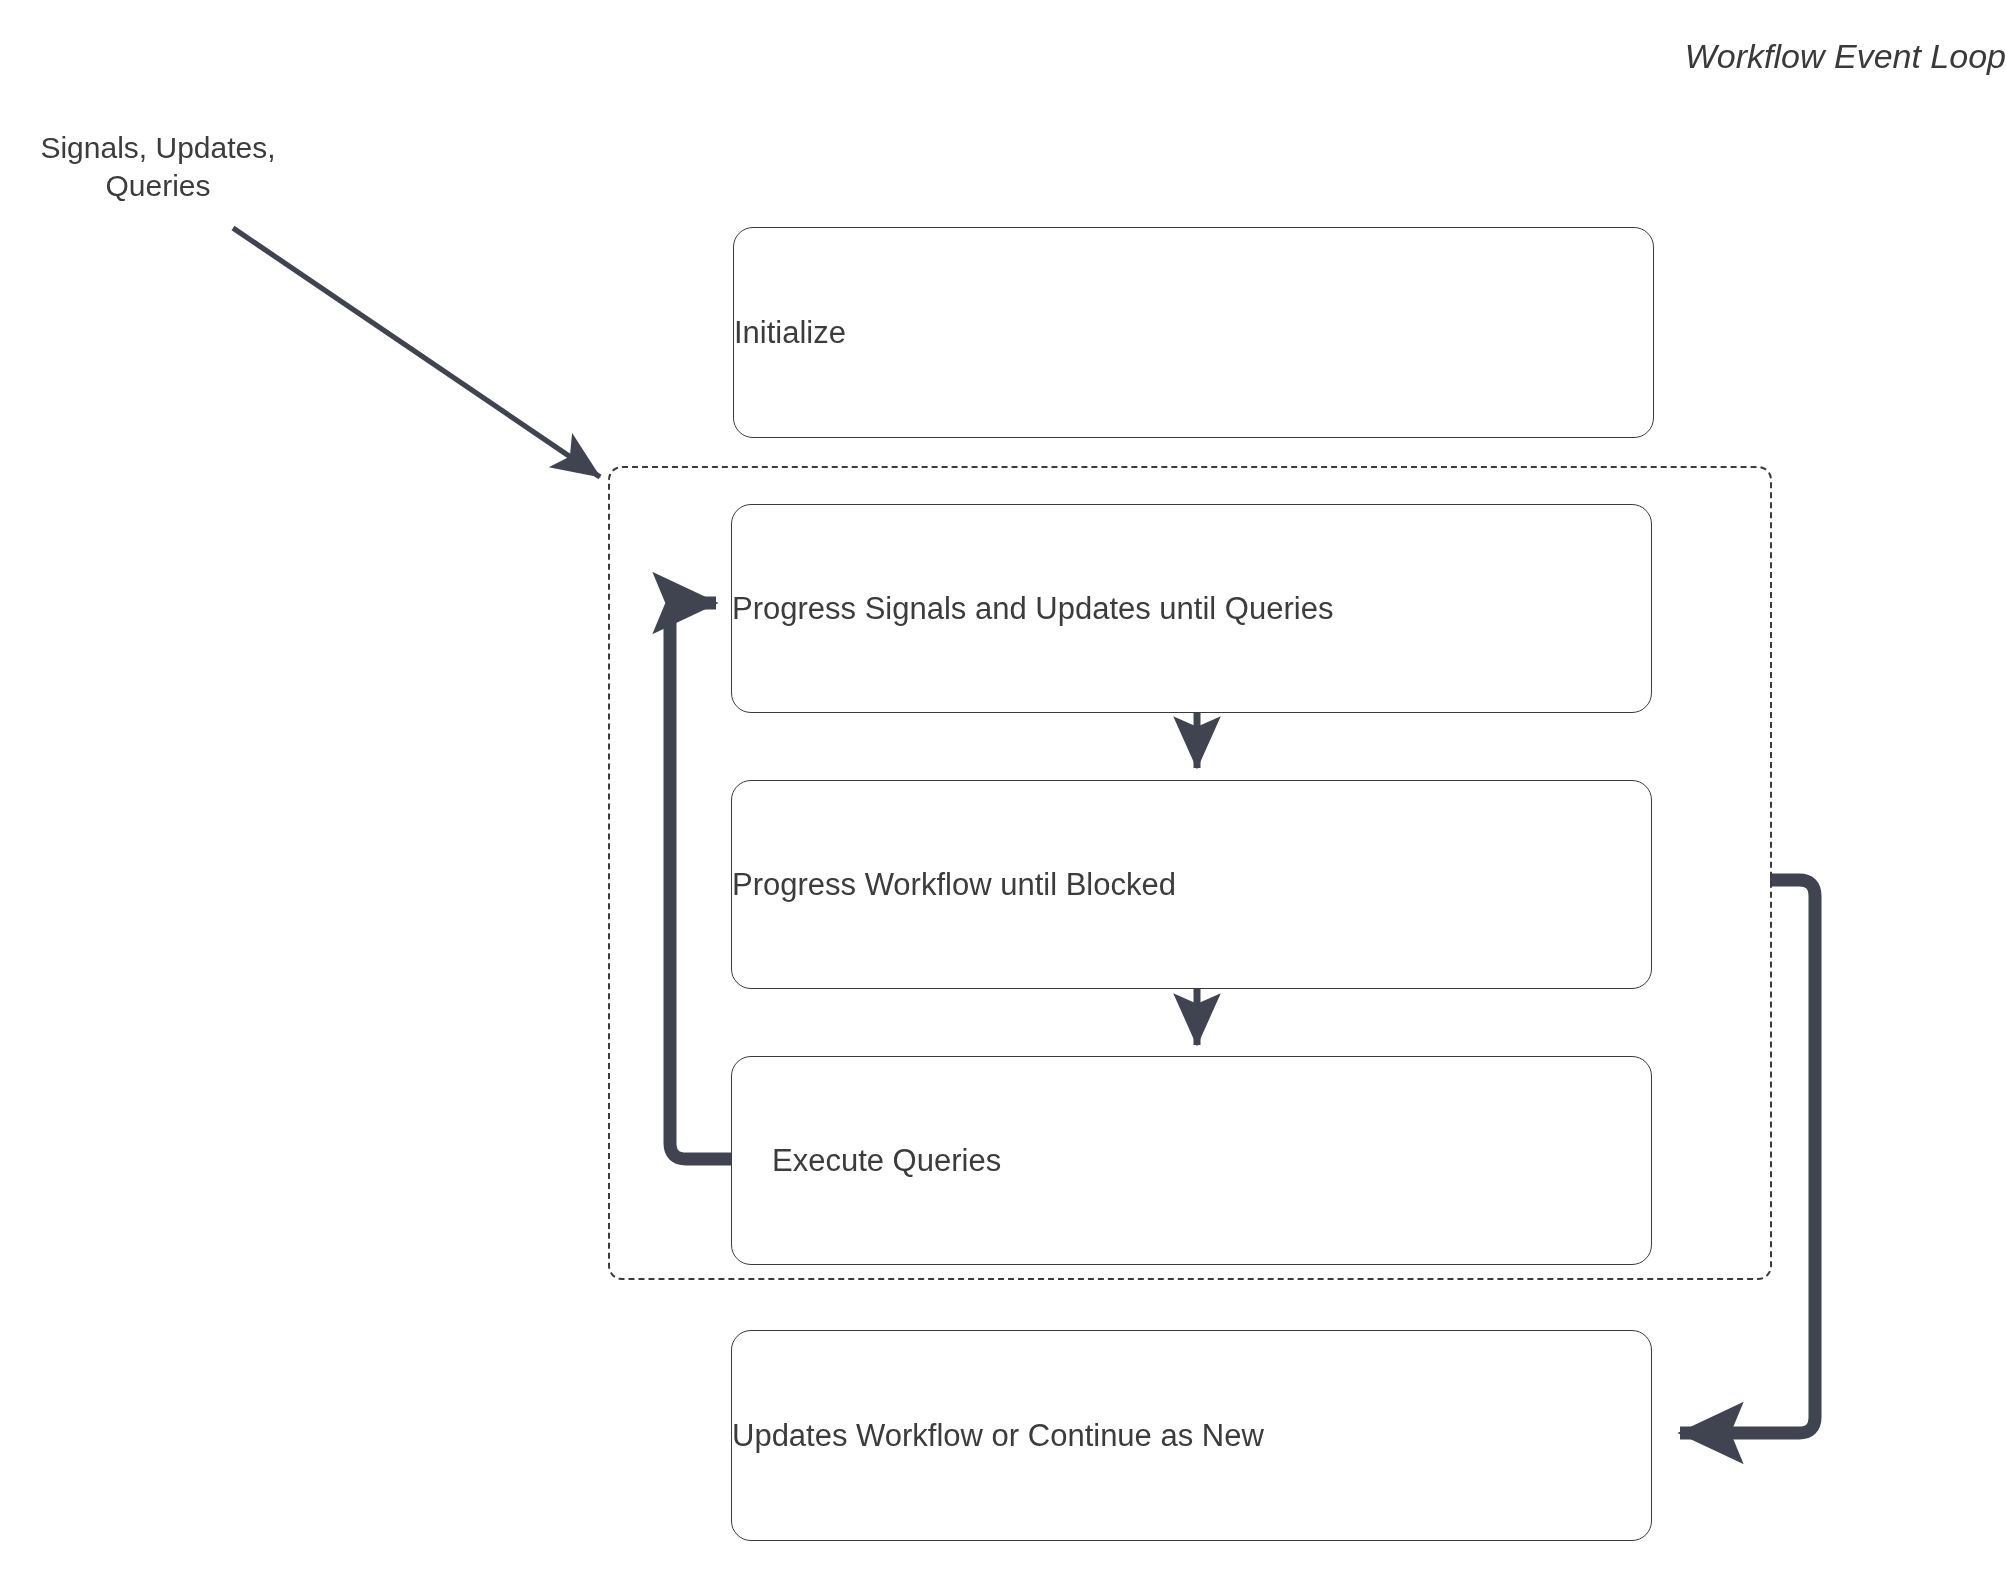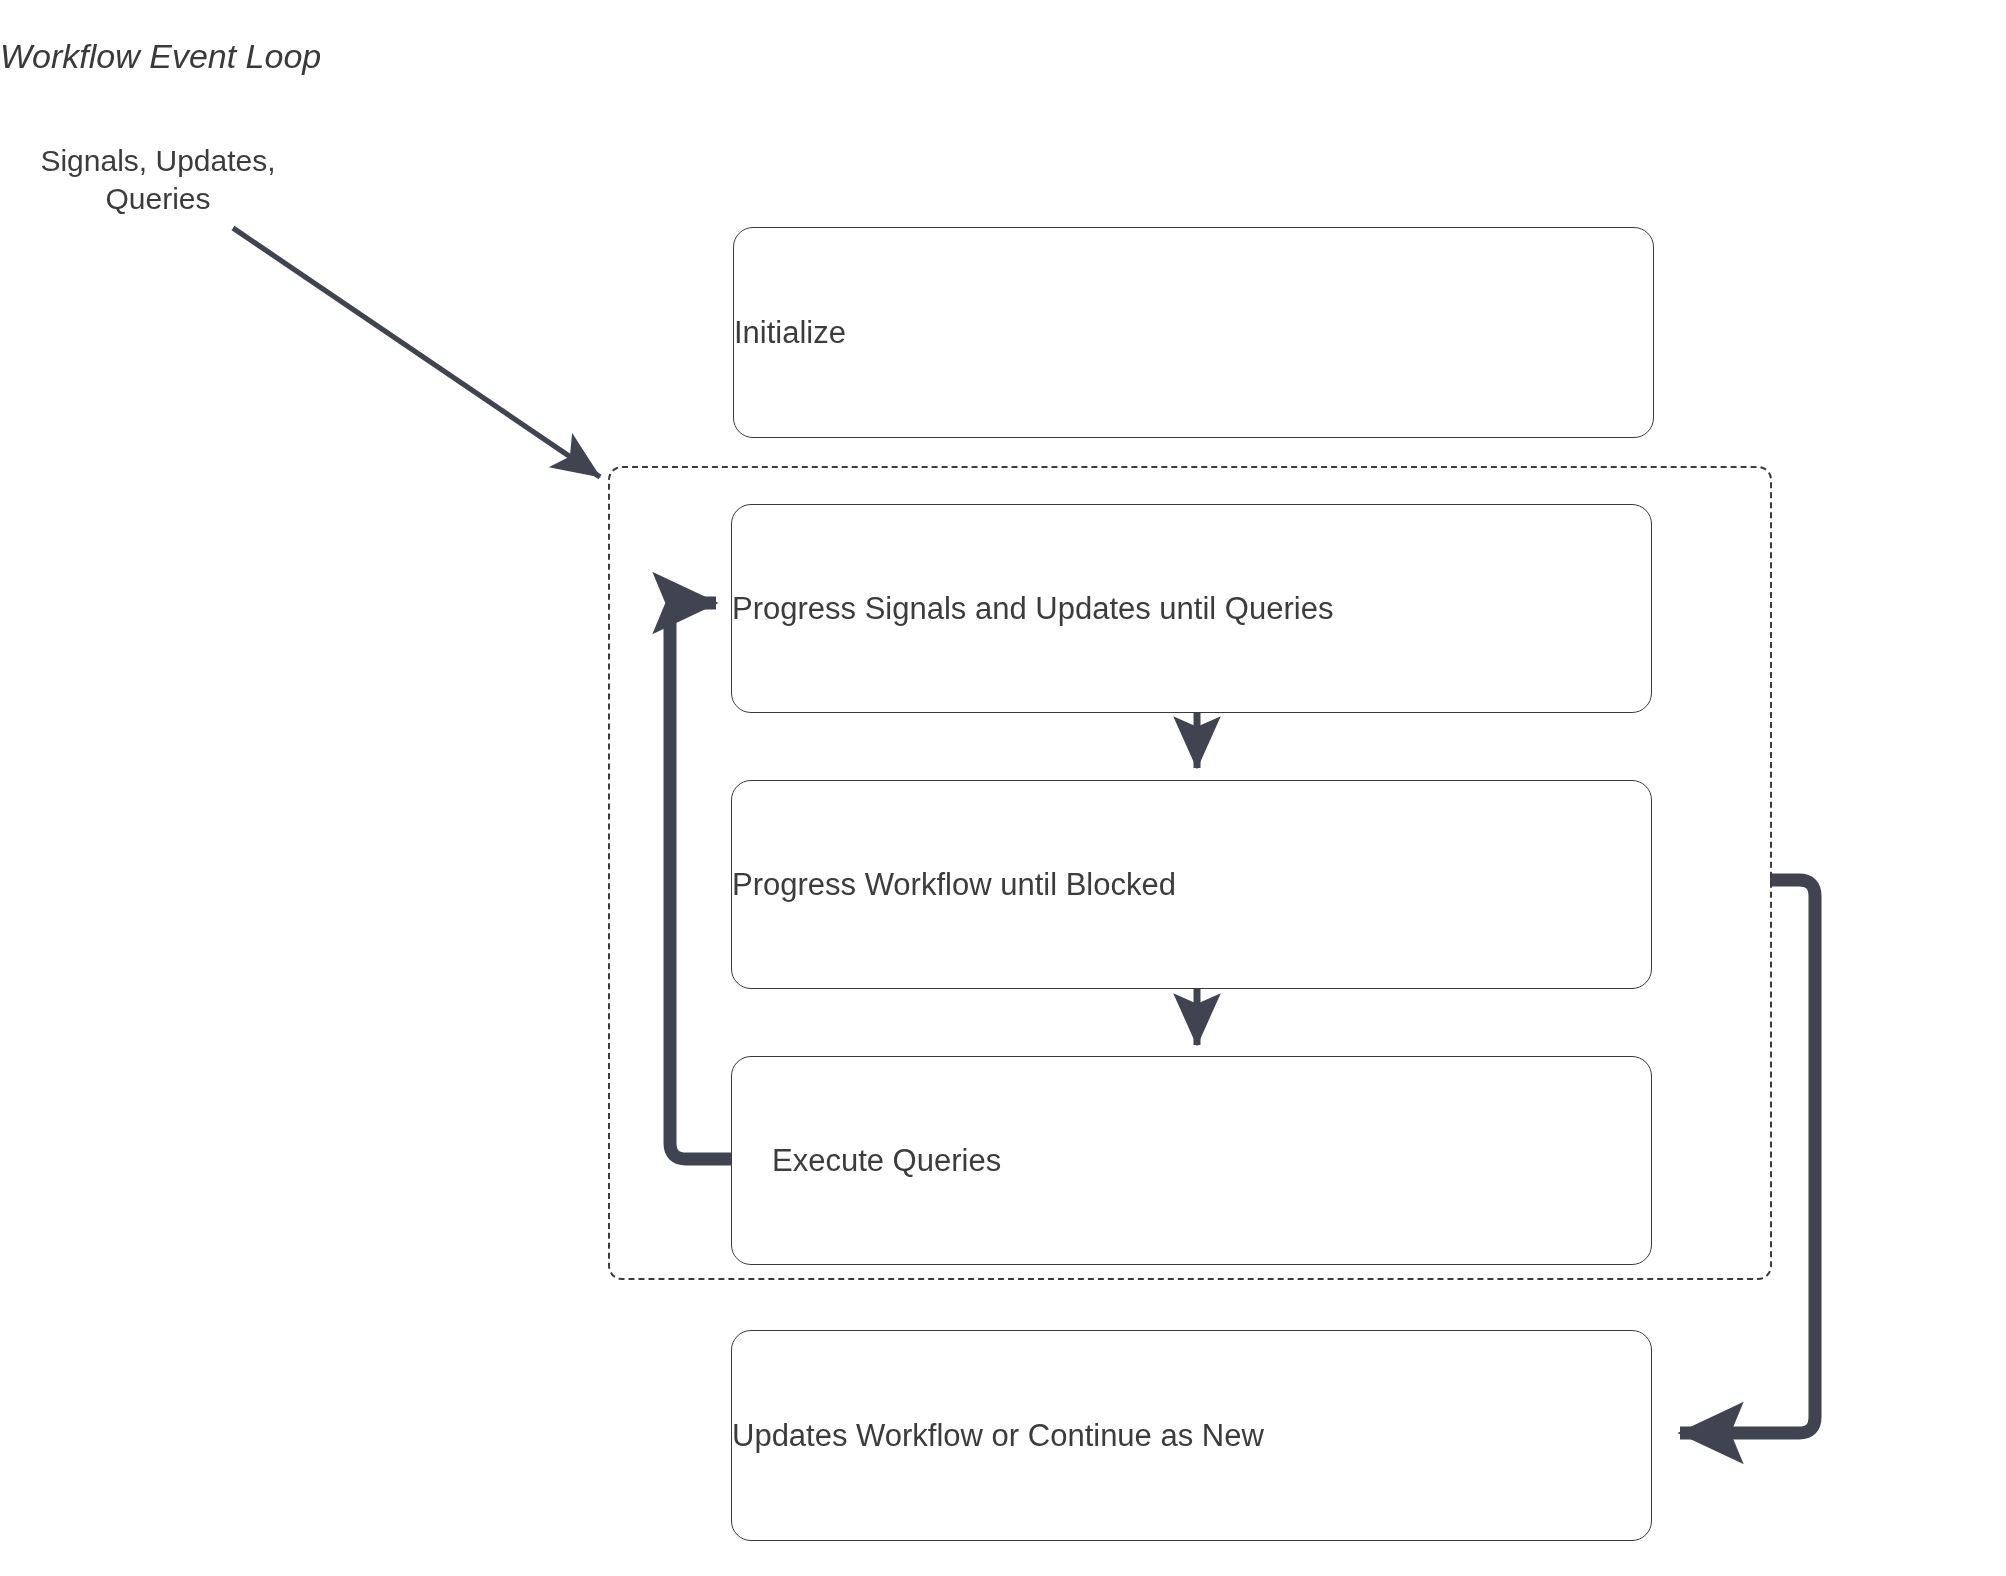--- a/index.html
+++ b/index.html
@@ -34,21 +34,21 @@
     line-height: 1.28;
     pointer-events: none;
   }
   .diagram-title {
     font-style: italic;
     font-size: 34px;
     color: #3a3a3a;
     width: 100%;
     left: 0;
     top: 35px;
-    text-align: left;
+    text-align: right;
   }
   .node-label {
     font-size: 31px;
     color: #3c3c3c;
   }
   .edge-label {
     font-size: 30px;
     color: #3c3c3c;
   }
   .node-box {
@@ -110,21 +110,21 @@
 
     <g>
       <path d="M733,1159 L686,1159 Q670,1159 670,1143 L670,619 Q670,603 686,603 L716,603" fill="none" stroke="#3f4450" stroke-width="13" stroke-linecap="butt" stroke-linejoin="round" marker-end="url(#arrow-chunky)"></path>
     </g>
 
     <g>
       <path d="M1770,880 L1799,880 Q1815,880 1815,896 L1815,1417 Q1815,1433 1799,1433 L1680,1433" fill="none" stroke="#3f4450" stroke-width="13" stroke-linecap="butt" stroke-linejoin="round" marker-end="url(#arrow-chunky)"></path>
     </g>
   </svg>
 
-  <div class="edge-label" style="left:18px; top:142px; width:280px;">Signals, Updates,
+  <div class="edge-label" style="left:18px; top:129px; width:280px;">Signals, Updates,
 Queries</div>
 
   <div class="node-box" style="left:733px; top:227px; width:921px; height:211px;">
     <div class="label-row">
       <span class="node-label" style="position:static;">Initialize</span>
     </div>
   </div>
 
   <div class="group-box" style="left:608px; top:466px; width:1164px; height:814px;"></div>
 

